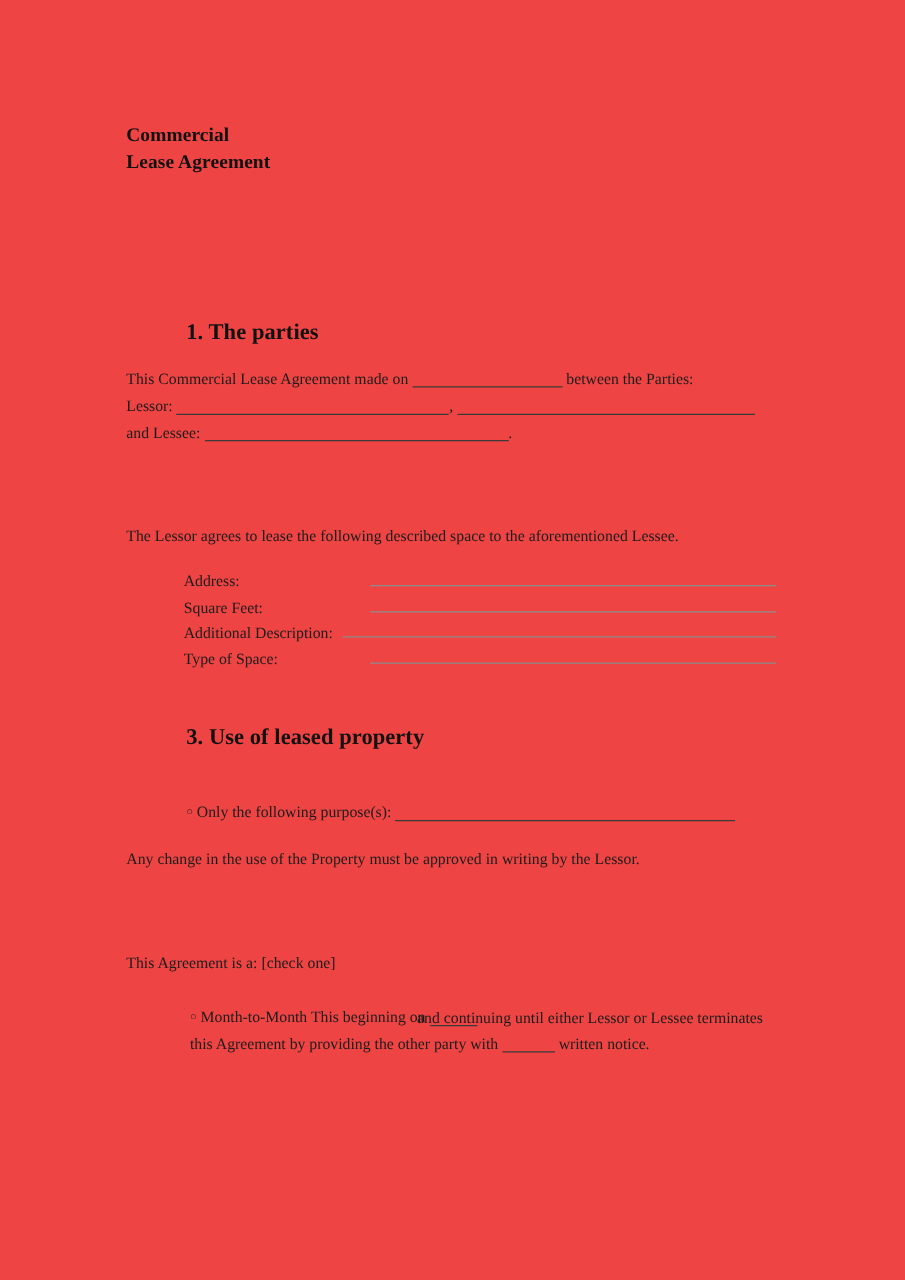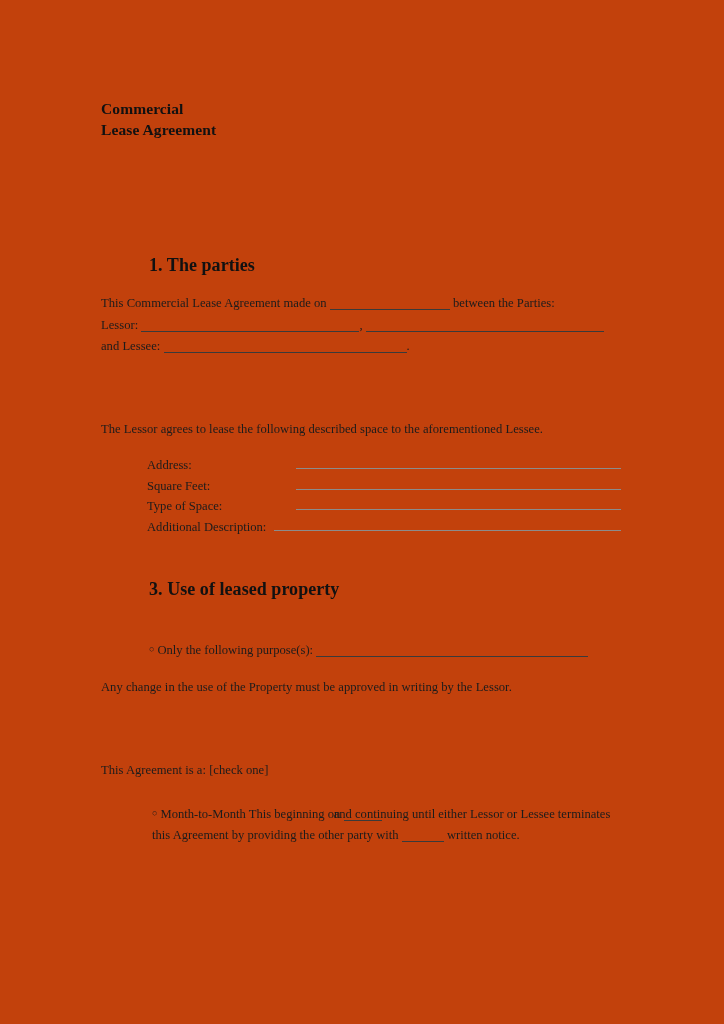--- a/index.html
+++ b/index.html
@@ -16,21 +16,21 @@
     color: #1c1c1c;
     -webkit-font-smoothing: antialiased;
   }
 
   .page {
     position: absolute;
     left: 0;
     top: 0;
     width: 724px;
     height: 1024px;
-    background: #c2410c;
+    background: #ef4444;
   }
 
   .content {
     position: absolute;
     left: 101px;
     top: 99px;
     width: 520px;
   }
 
   
@@ -182,26 +182,26 @@
 
     <div class="field-list">
       <div class="field-row r1">
         <span class="field-label">Address:</span>
         <span class="field-rule"></span>
       </div>
       <div class="field-row r2">
         <span class="field-label">Square Feet:</span>
         <span class="field-rule"></span>
       </div>
+      <div class="field-row r4">
+        <span class="field-label">Additional Description:</span>
+        <span class="field-rule"></span>
+      </div>
       <div class="field-row r3">
         <span class="field-label">Type of Space:</span>
-        <span class="field-rule"></span>
-      </div>
-      <div class="field-row r4">
-        <span class="field-label">Additional Description:</span>
         <span class="field-rule"></span>
       </div>
     </div>
 
     <div class="gap-before-heading"></div>
 
     <h2 class="section-heading">3. Use of leased property</h2>
     <div class="gap-after-heading"></div>
 
 

